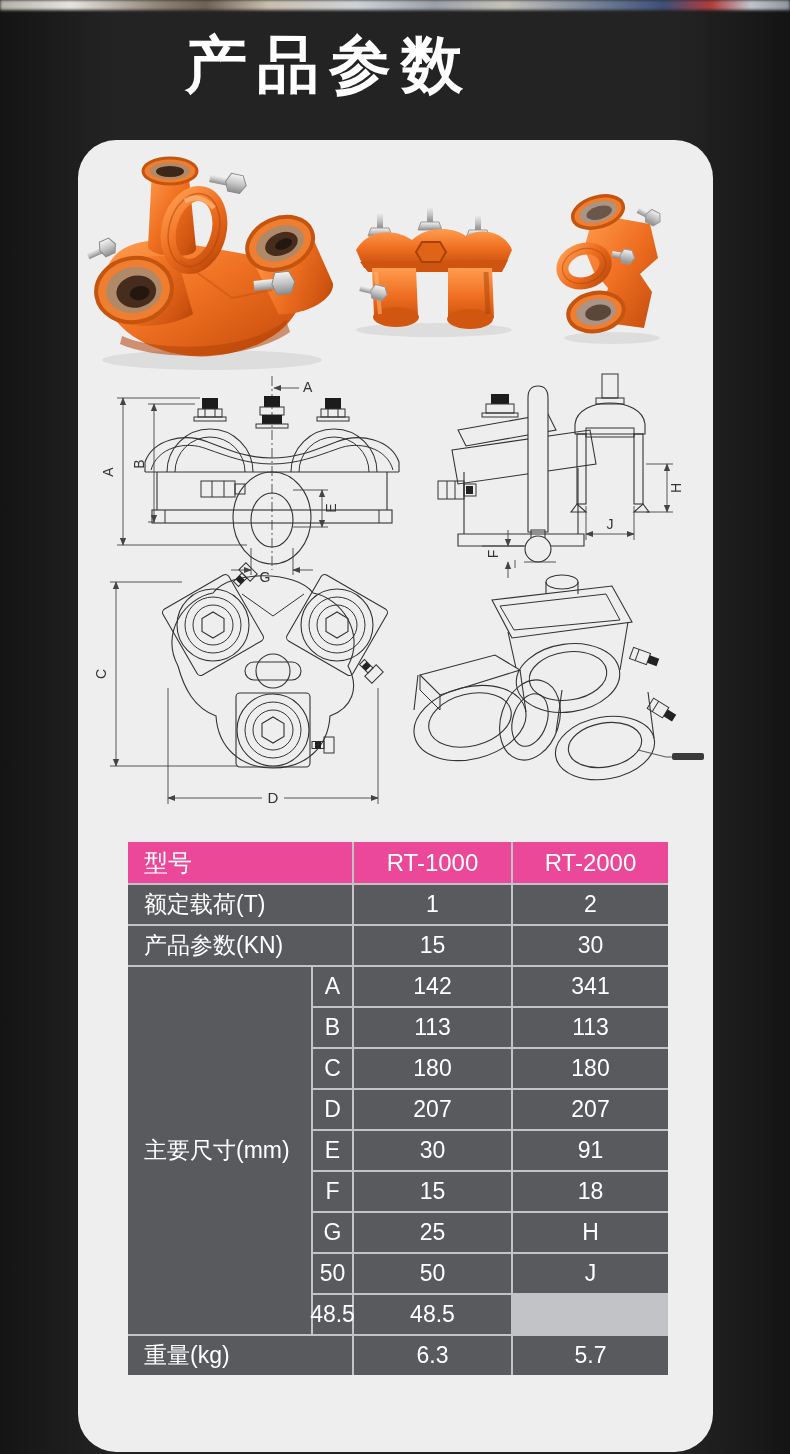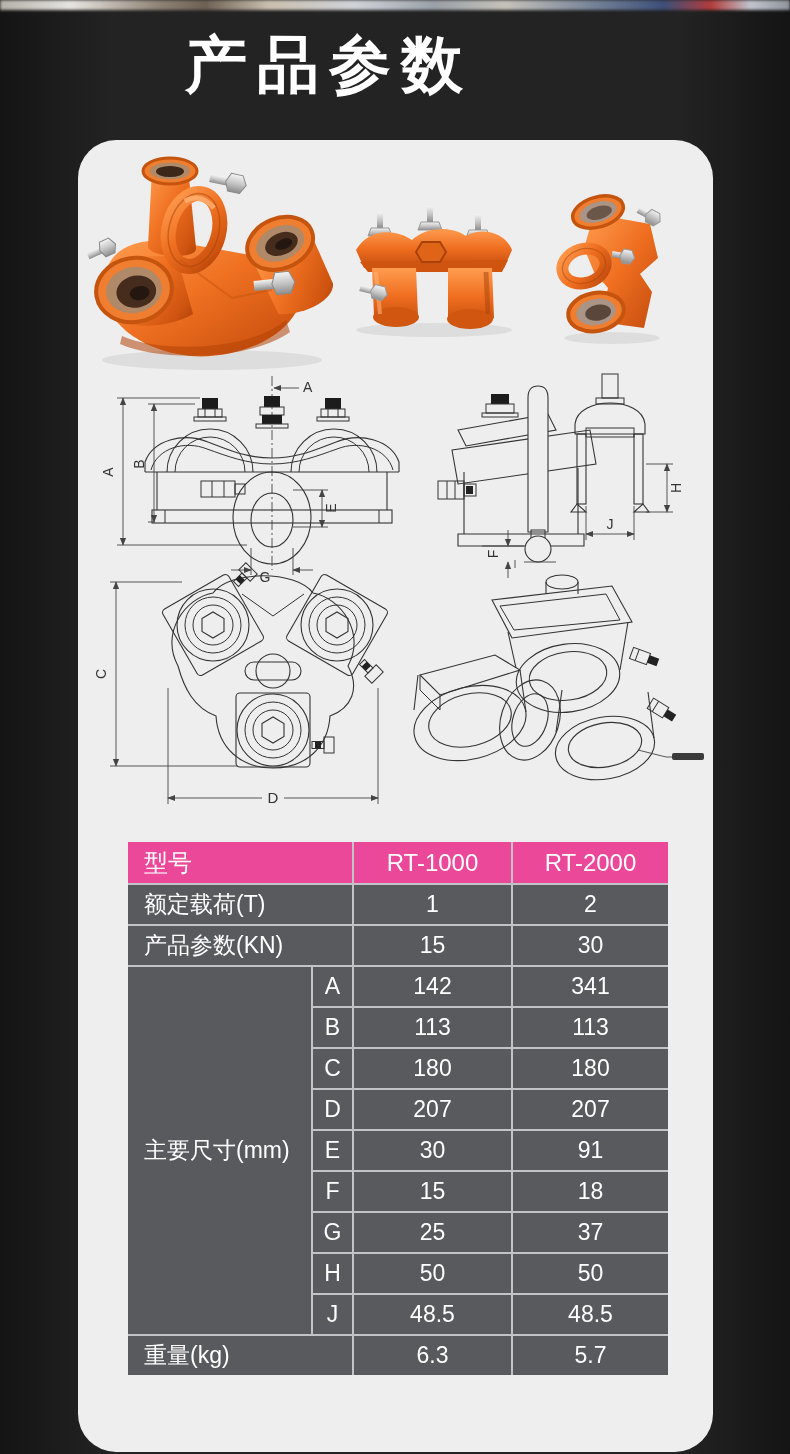--- a/index.html
+++ b/index.html
@@ -495,21 +495,20 @@
       <div class="tcell tcenter">E</div>
       <div class="tcell tcenter">30</div>
       <div class="tcell tcenter">91</div>
 
       <div class="tcell tcenter">F</div>
       <div class="tcell tcenter">15</div>
       <div class="tcell tcenter">18</div>
 
       <div class="tcell tcenter">G</div>
       <div class="tcell tcenter">25</div>
-      <div class="tcell tcenter">37</div>
 
       <div class="tcell tcenter">H</div>
       <div class="tcell tcenter">50</div>
       <div class="tcell tcenter">50</div>
 
       <div class="tcell tcenter">J</div>
       <div class="tcell tcenter">48.5</div>
       <div class="tcell tcenter">48.5</div>
 
       <div class="tcell tlabel span2">重量(kg)</div>

